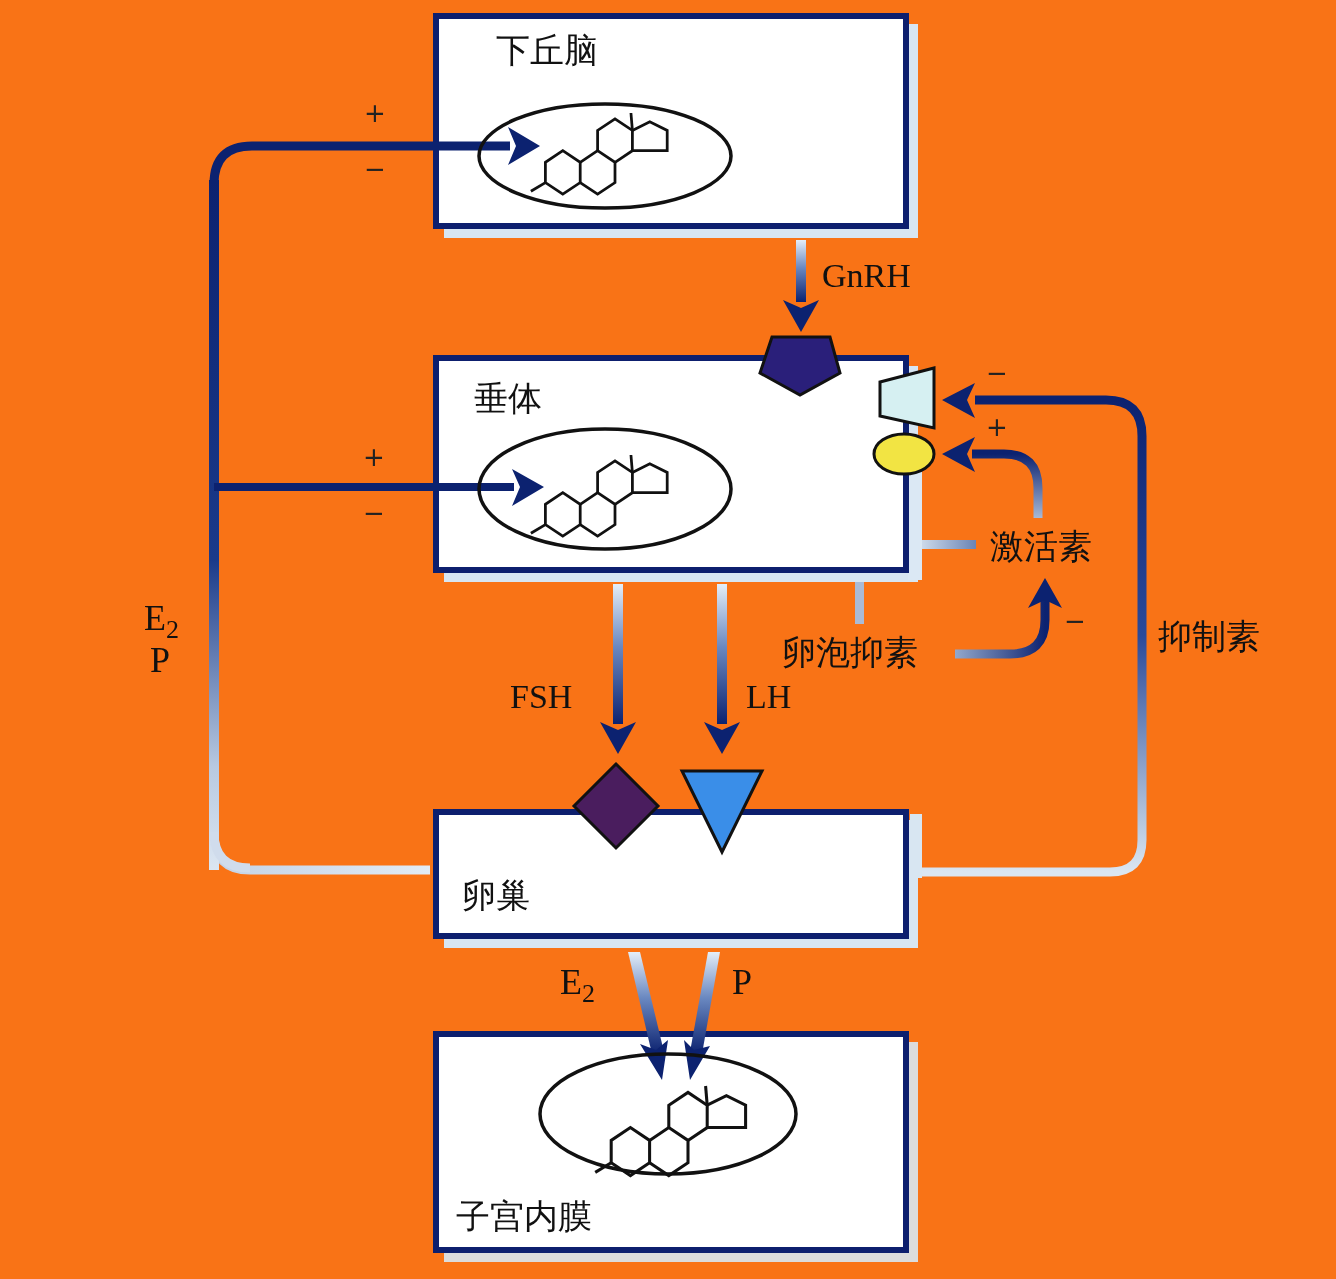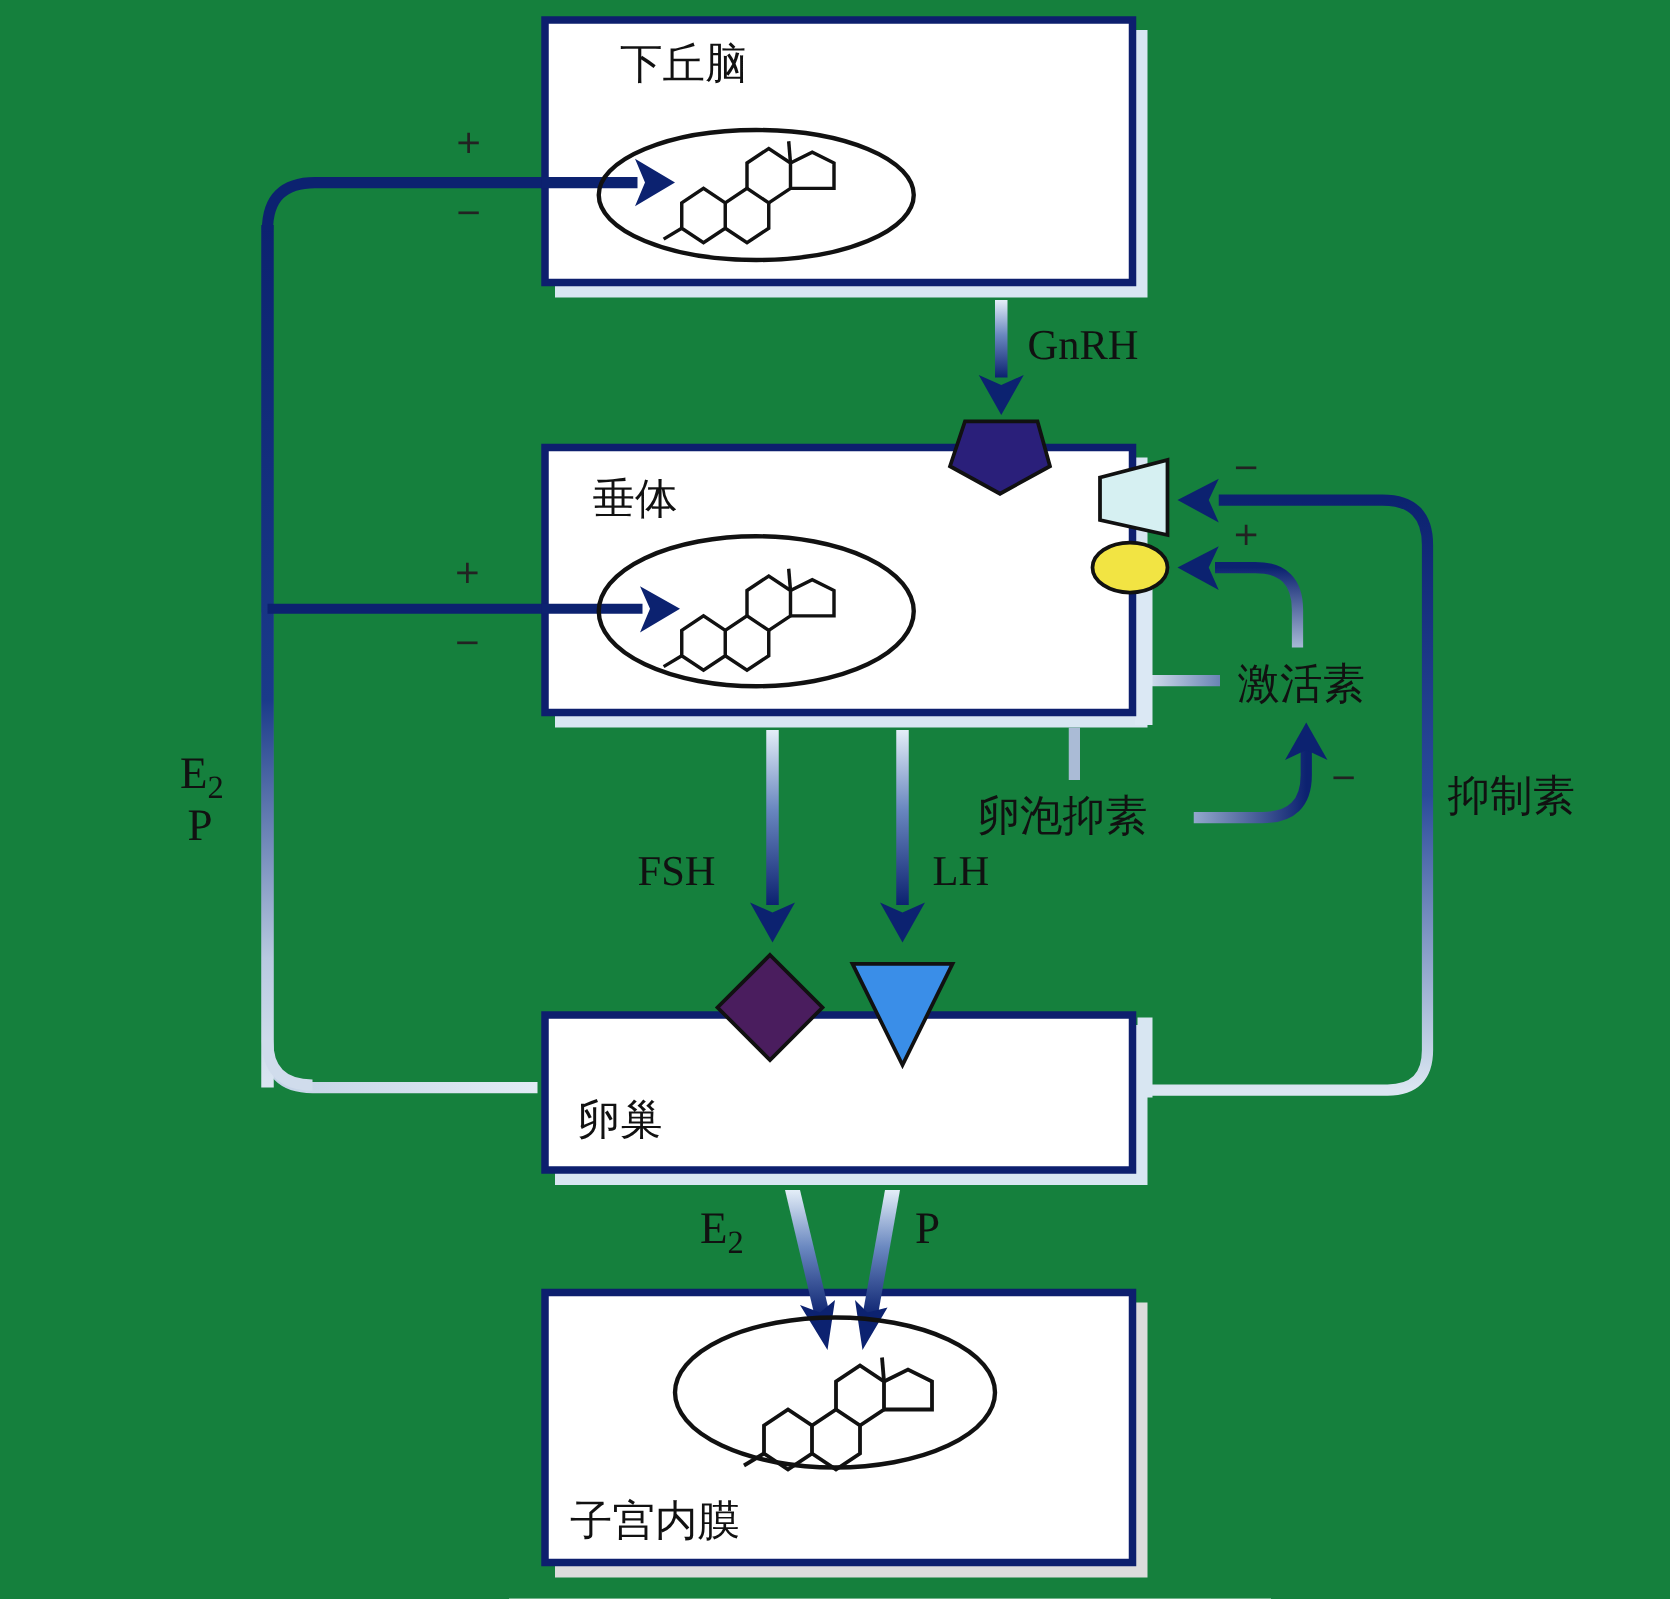--- a/index.html
+++ b/index.html
@@ -1,16 +1,16 @@
 <!DOCTYPE html>
 <html><head>
 <meta charset="utf-8">
 <style>
   html, body { margin: 0; padding: 0; background: #ffffff; }
-  #stage { position: relative; width: 1336px; height: 1279px; overflow: hidden; background: #15803d; }
+  #stage { position: relative; width: 1336px; height: 1279px; overflow: hidden; background: #f97316; }
   svg { position: absolute; left: 0; top: 0; }
   .cjk { font-family: "DejaVu Sans", sans-serif; fill: #111; }
   .serif { font-family: "Liberation Serif", "DejaVu Serif", serif; fill: #111; }
   .sign { font-family: "DejaVu Sans", sans-serif; fill: #222; }
 </style>
 </head>
 <body>
 
 <div id="stage">
 <svg width="1336" height="1279" viewBox="0 0 1336 1279" xmlns="http://www.w3.org/2000/svg">

